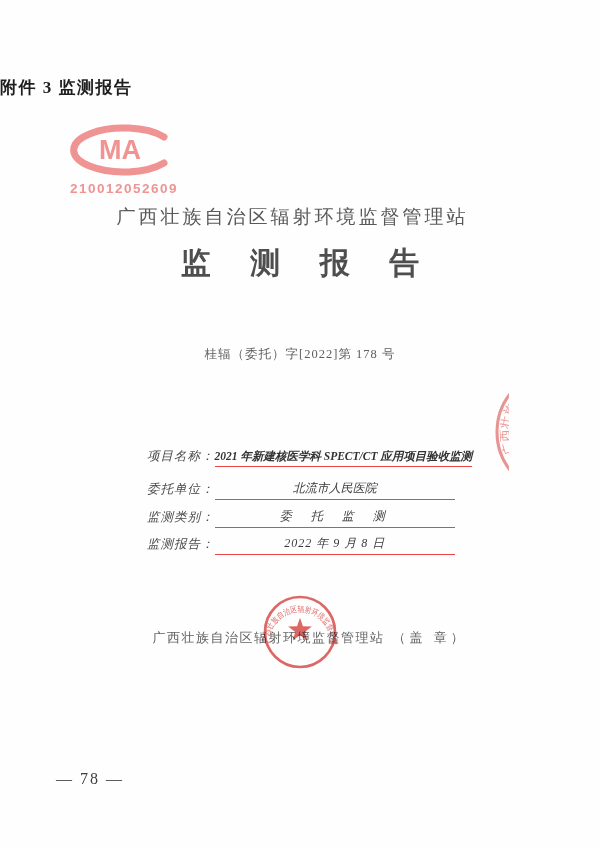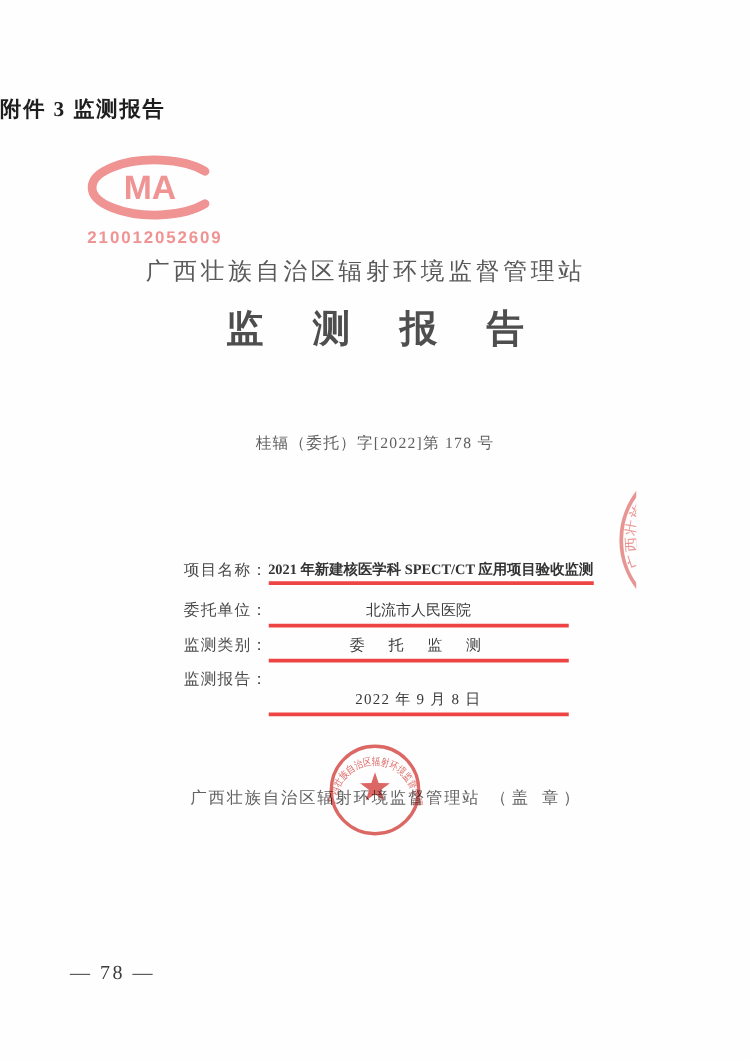--- a/index.html
+++ b/index.html
@@ -26,36 +26,36 @@
   .report-title{
     position:absolute;top:243px;left:0;width:600px;text-align:center;
     font-size:30px;color:#4e4e4e;letter-spacing:12px;word-spacing:8px;
     padding-left:12px;box-sizing:border-box;font-weight:700;
   }
   .doc-number{
     position:absolute;top:310px;left:0;width:600px;text-align:center;
     font-size:12.5px;color:#5e5e5e;letter-spacing:1px;margin-top:36px;
   }
   
-  .field-row{position:absolute;left:147px;display:flex;align-items:flex-start;}
+  .field-row{position:absolute;left:147px;display:flex;align-items:center;font-style:italic;}
   .field-row .lbl{
     flex:none;font-size:12.5px;color:#4a4a4a;letter-spacing:1px;
     padding-bottom:2px;white-space:nowrap;
   }
   .field-row .val{
-    flex:1;border-bottom:3px solid #ef4444;text-align:center;
+    flex:1;border-bottom:1px solid #ef4444;text-align:center;
     font-size:12px;color:#3a3a3a;padding-bottom:2px;white-space:nowrap;
   }
   .row-name{top:448px;width:315px;}
   .row-name .val{font-size:11.5px;font-weight:bold;color:#333;}
   .row-client{top:480px;width:308px;}
   .row-type{top:508px;width:308px;}
   .row-type .val{letter-spacing:5px;word-spacing:6px;}
   .row-date{top:535px;width:308px;}
-  .row-date .val{letter-spacing:1px;margin-top:16px;}
+  .row-date .val{letter-spacing:1px;}
   
   .footer-line{
     position:absolute;top:629px;left:10px;width:600px;text-align:center;
     font-size:13px;color:#636363;letter-spacing:1.5px;z-index:2;white-space:nowrap;
   }
   .footer-line .seal-note{margin-left:8px;letter-spacing:4px;font-family:Liberation Serif, serif;}
   
   .round-seal{
     position:absolute;left:250px;top:582px;width:100px;height:100px;
     mix-blend-mode:multiply;opacity:.88;z-index:3;

